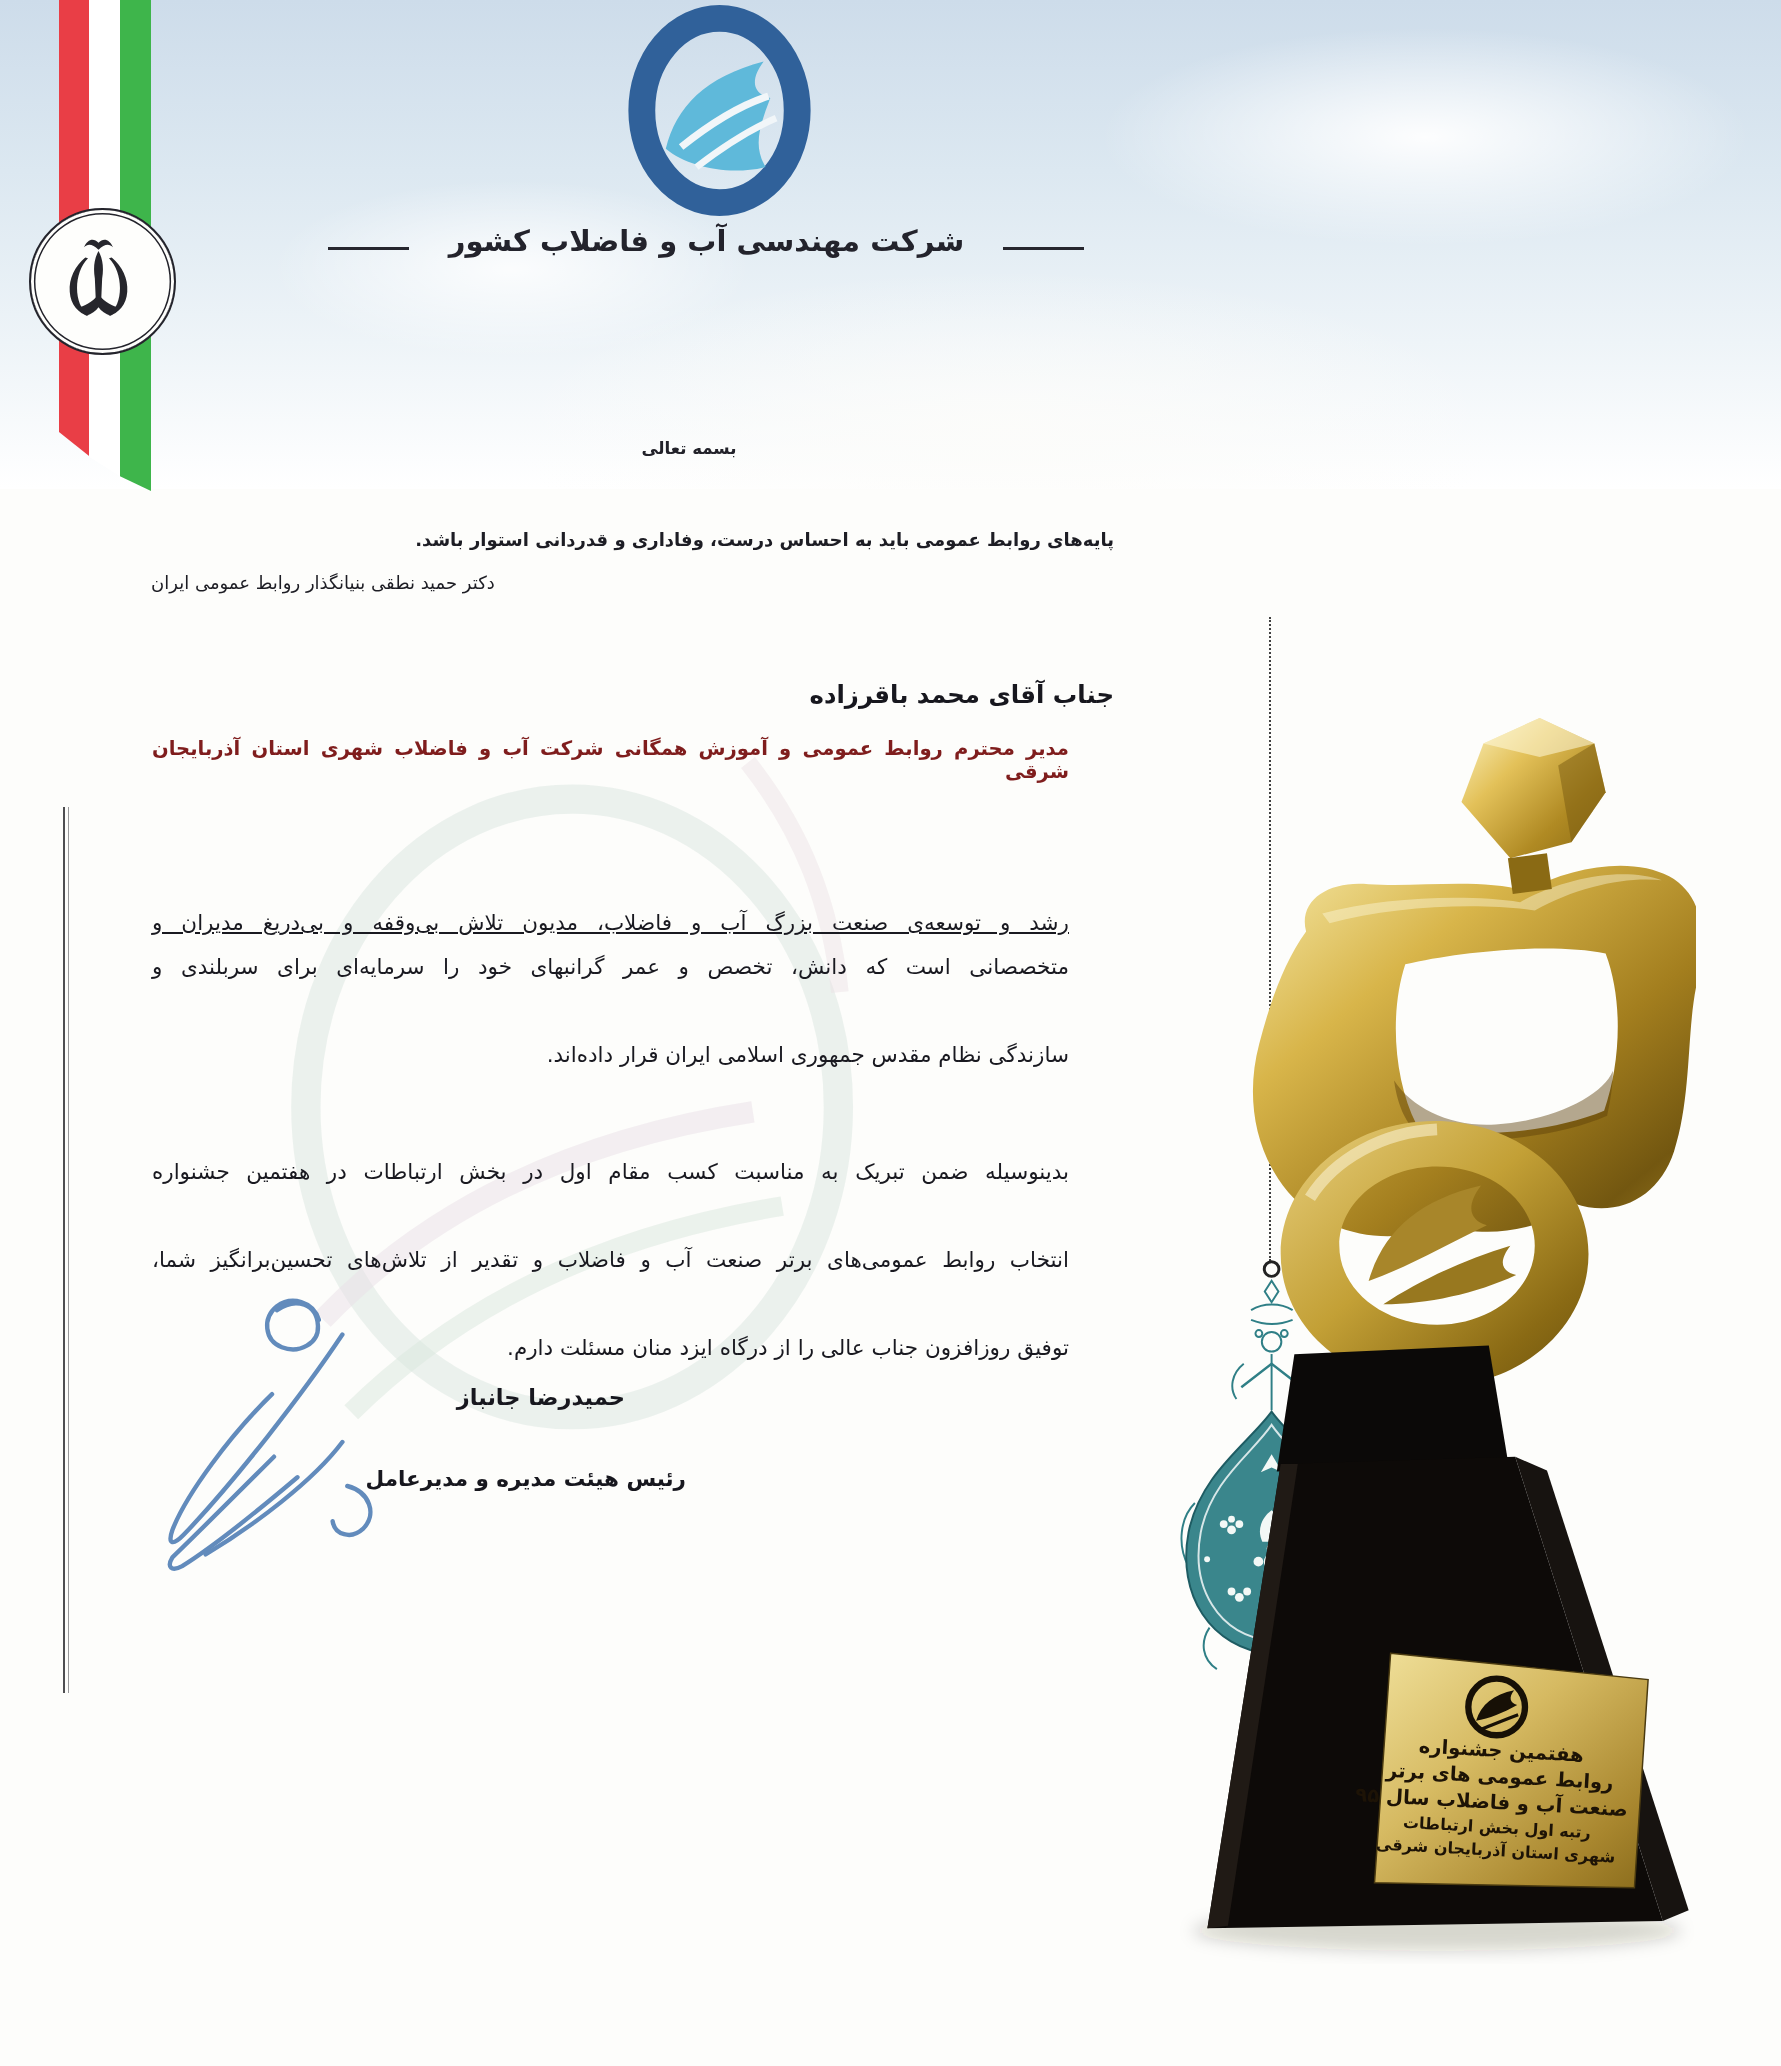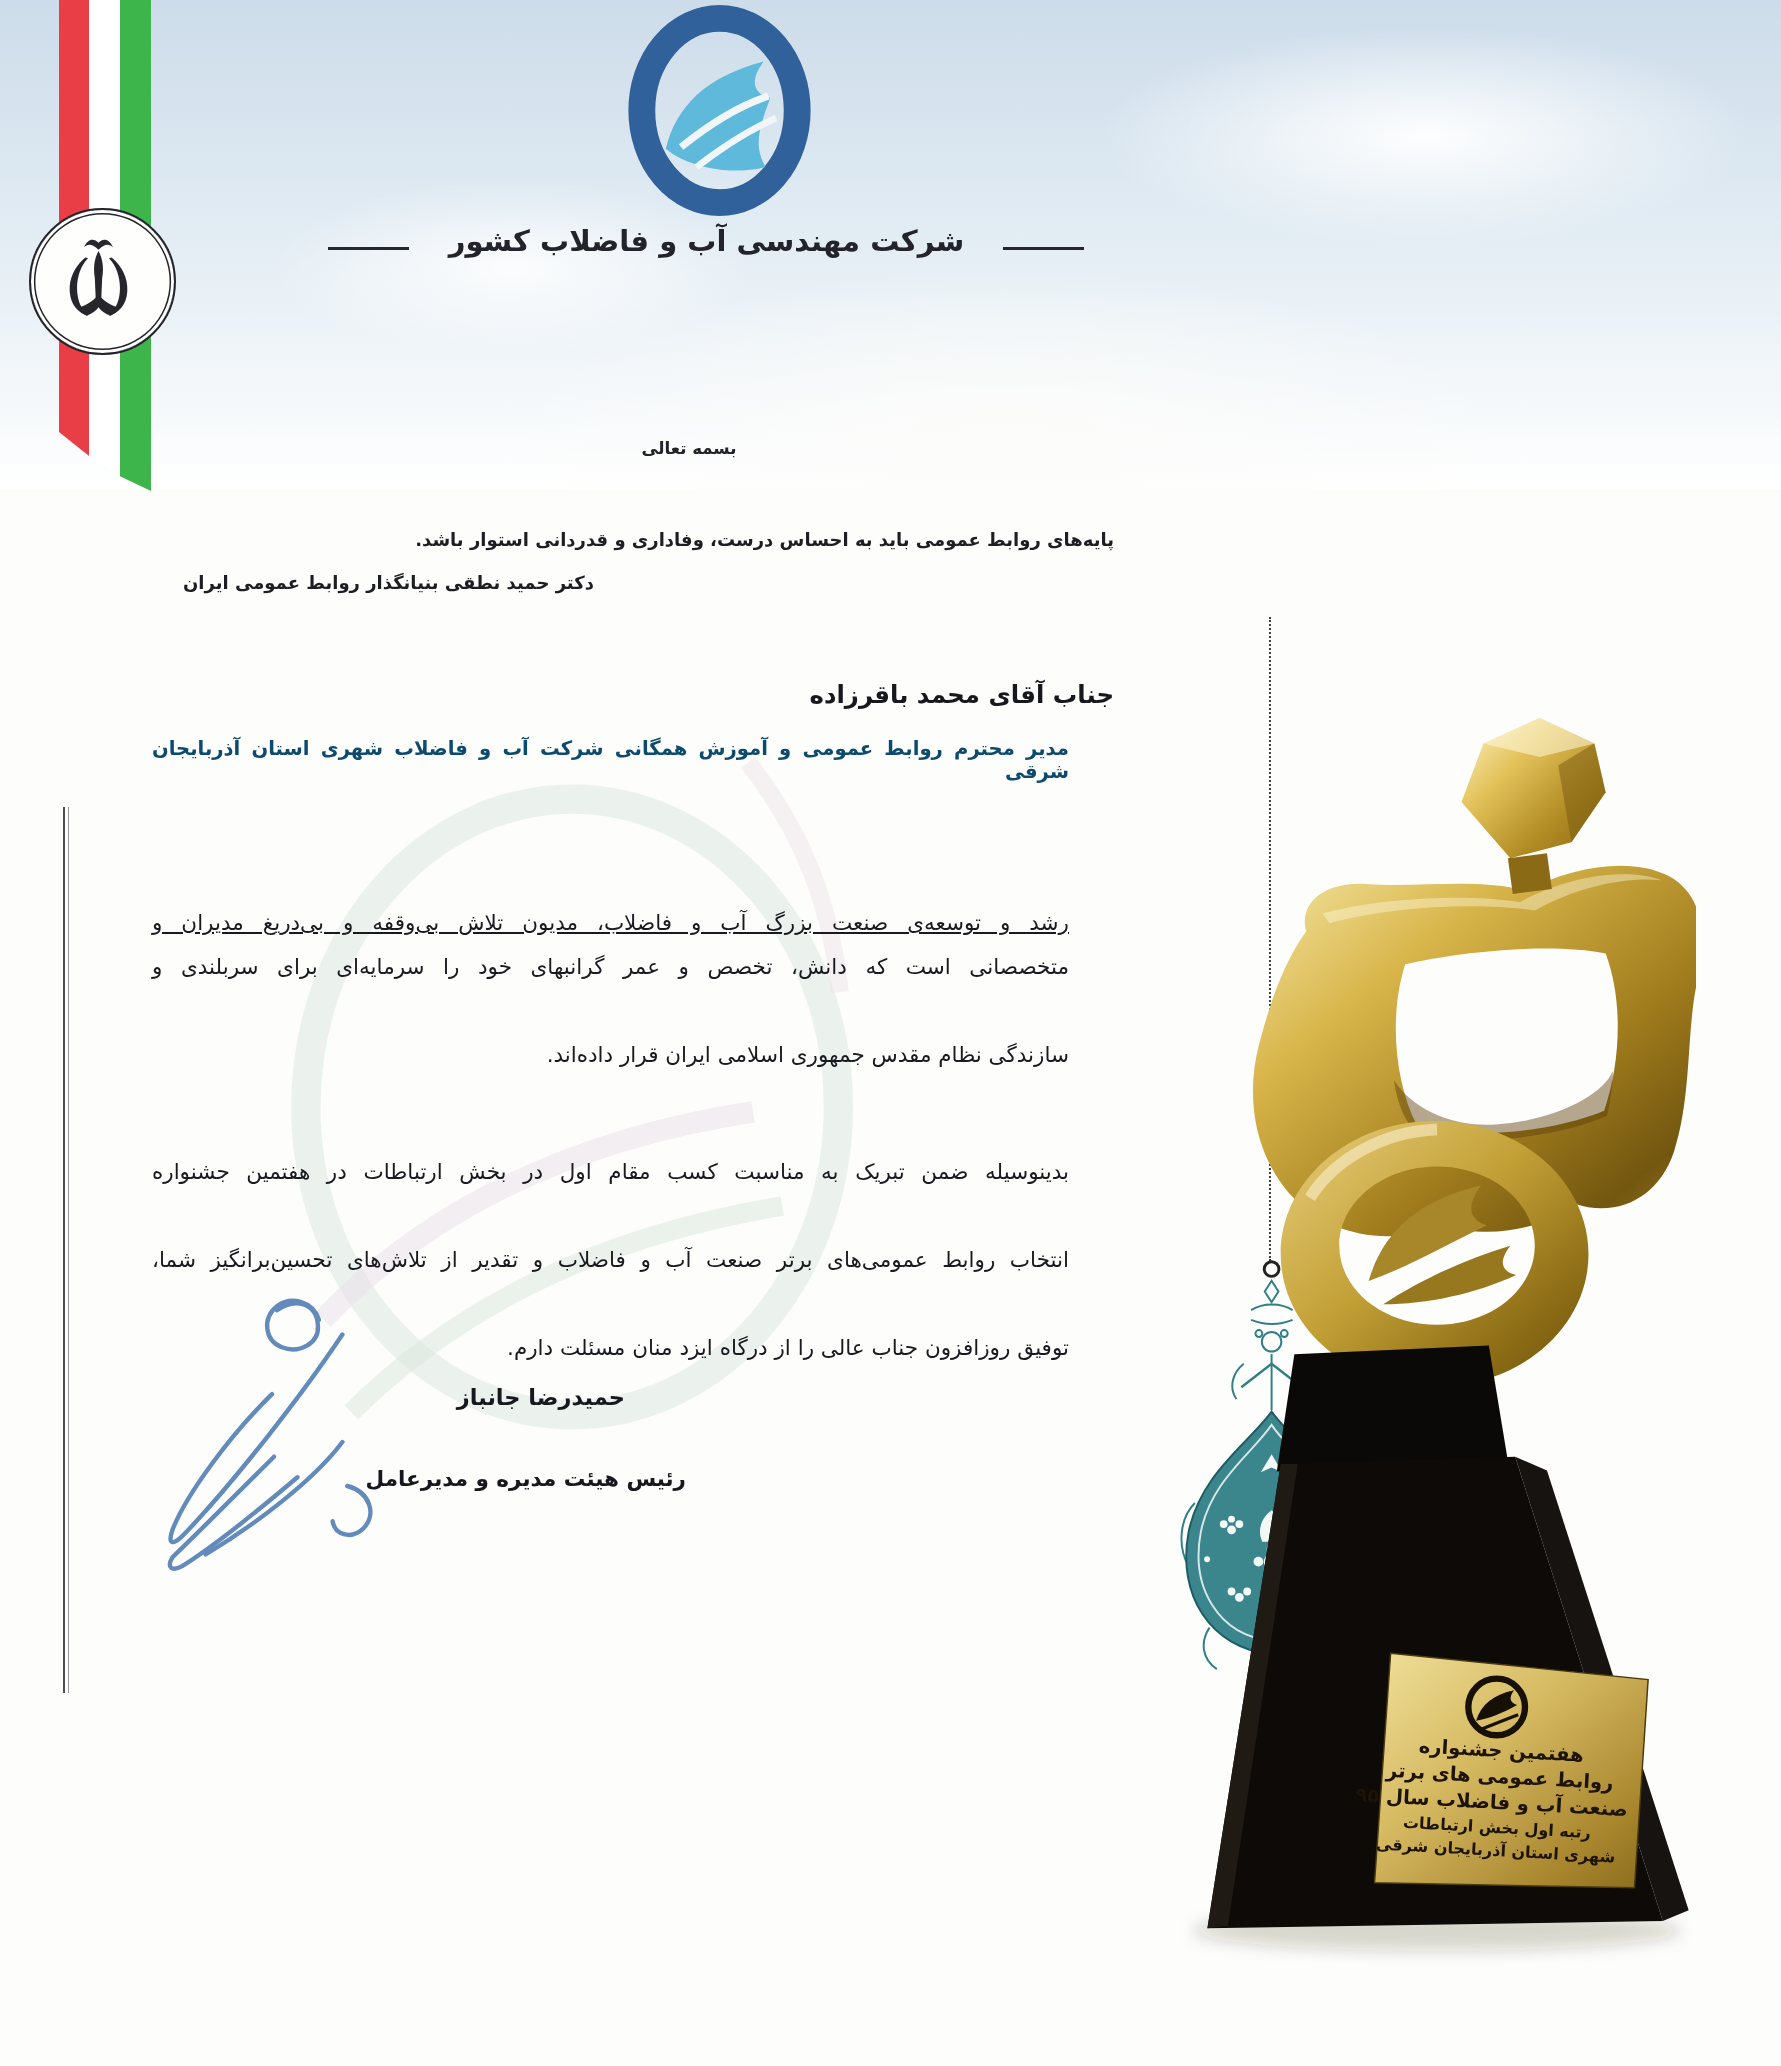--- a/index.html
+++ b/index.html
@@ -27,23 +27,23 @@
   .emblem{left:29px;top:208px;width:143px;height:143px;border-radius:50%;
     background:#fefefc;border:2.9px solid #24242c;box-shadow:inset 0 0 0 2.9px #fefefc, inset 0 0 0 4.4px #24242c;}
   
   .company{left:411px;top:224px;width:591px;text-align:center;font-size:29px;font-weight:bold;color:#23232c;}
   .dash{height:3.4px;background:#26262e;top:247px;}
   .dash.l{left:328px;width:81px;}
   .dash.r{left:1003px;width:81px;}
   .bismillah{left:601px;top:439px;width:176px;text-align:center;font-size:16.6px;font-weight:bold;color:#22222a;}
   
   .quote1{right:713px;top:529px;font-size:18px;font-weight:600;color:#1d1d24;}
-  .quote2{left:151px;top:572px;font-size:18px;font-weight:bold;color:#1d1d24;margin-left:32px;}
+  .quote2{left:151px;top:572px;font-size:18px;font-weight:normal;color:#1d1d24;}
   .addr1{right:713px;top:680px;font-size:24.4px;font-weight:bold;color:#17171e;}
-  .addr2{left:152px;top:737px;width:917px;font-size:19.6px;font-weight:bold;color:#0c4a6e;}
+  .addr2{left:152px;top:737px;width:917px;font-size:19.6px;font-weight:bold;color:#7f1d1d;}
   .bline{left:152px;width:917px;font-size:21.5px;color:#191920;}
   .b1{top:910px;text-decoration:underline;} .b2{top:954px;} .b3{top:1042px;}
   .b4{top:1159px;} .b5{top:1247px;} .b6{top:1335px;}
   .bline b{font-weight:normal;}
   .signame{right:1202px;top:1384px;font-size:22.5px;font-weight:bold;color:#17171e;}
   .sigtitle{right:1141px;top:1466px;font-size:21.5px;font-weight:bold;color:#17171e;}
   .leftline{left:63px;top:807px;width:2.4px;height:886px;background:#2f2f33;opacity:.85;}
   .leftline2{left:68px;top:807px;width:1px;height:886px;background:#55555a;opacity:.6;}
   
   .cord{left:1269px;top:617px;height:644px;border-left:2.9px dotted #2b2b2b;opacity:.9;}

